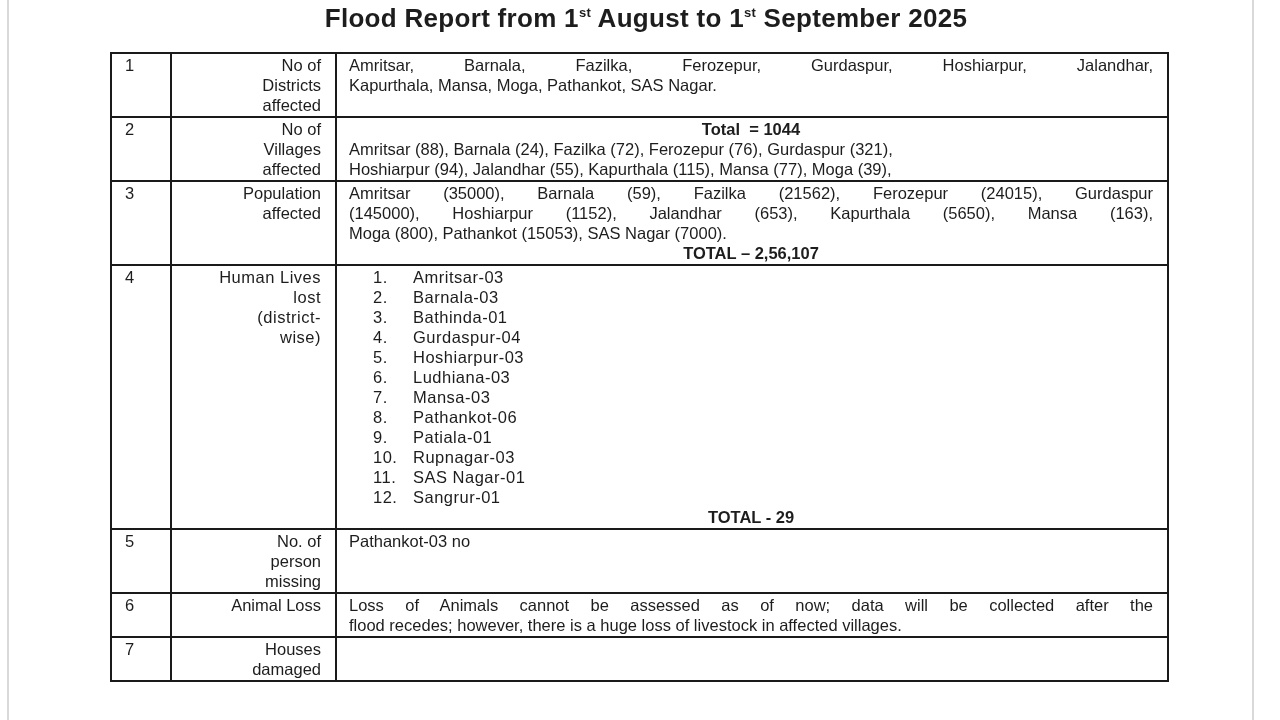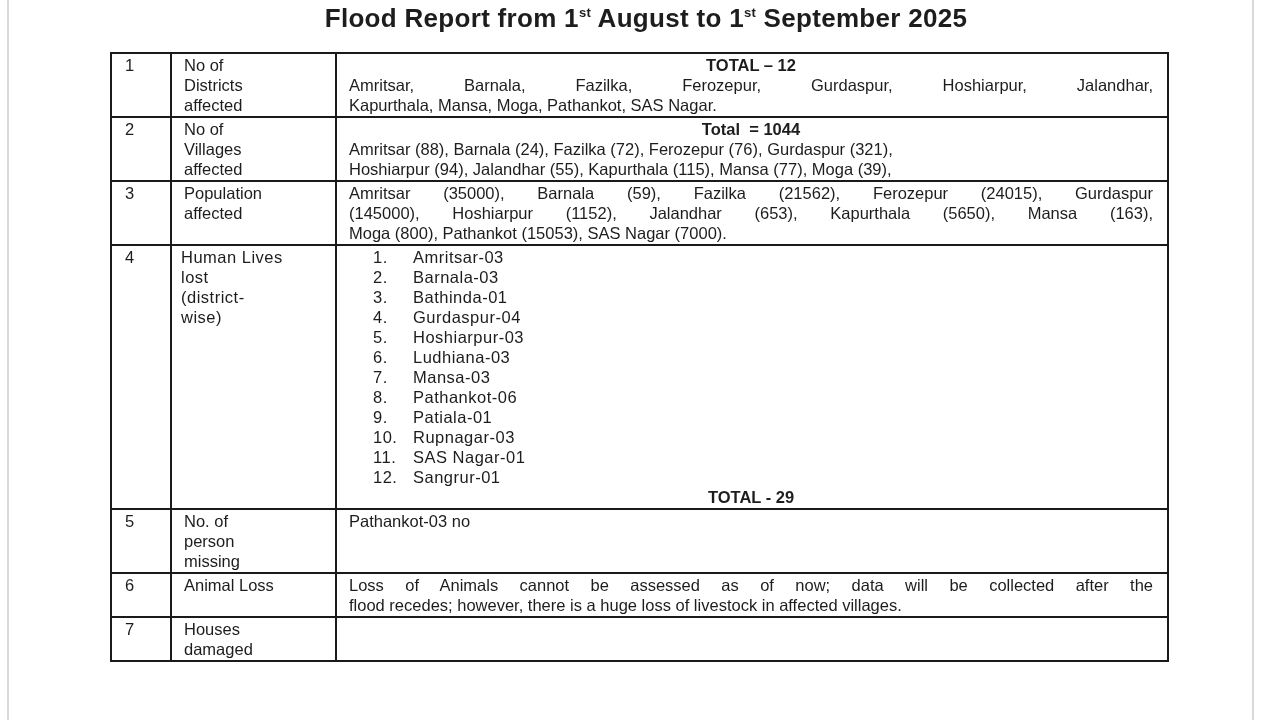--- a/index.html
+++ b/index.html
@@ -23,21 +23,21 @@
     position:absolute; left:110px; top:52px; width:1059px;
     border:2px solid var(--border,#1a1a1a); box-sizing:border-box; background:#fff;
   }
   .row { display:flex; border-top:2px solid var(--border,#1a1a1a); }
   .row:first-child { border-top:none; }
   .cell {
     box-sizing:border-box; padding:1px 14px 1px 12px;
     font-size:16.5px; line-height:20px;
   }
   .cell.num   { width:60px;  flex:0 0 60px;  padding-left:13px; border-right:2px solid var(--border,#1a1a1a); }
-  .cell.label { width:165px; flex:0 0 165px; border-right:2px solid var(--border,#1a1a1a); }
+  .cell.label { width:165px; flex:0 0 165px; border-right:2px solid var(--border,#1a1a1a);text-align:right; }
   .cell.content { flex:1 1 auto; min-width:0; }
 
   .just  { text-align:justify; text-align-last:justify; }
   .total { font-weight:bold; text-align:center; white-space:pre-wrap; }
 
   .li { display:flex; padding-left:24px; letter-spacing:0.5px; }
   .li-num { width:40px; flex:0 0 40px; }
   .row.wide .cell.label { letter-spacing:0.5px;padding-left:9px; }
 </style>
 </head>
@@ -50,21 +50,20 @@
 
 <div class="table">
     <div class="row">
       <div class="cell num">1</div>
       <div class="cell label">
         <div>No of</div>
         <div>Districts</div>
         <div>affected</div>
       </div>
       <div class="cell content">
-        <div class="total">TOTAL – 12</div>
         <div class="just">Amritsar, Barnala, Fazilka, Ferozepur, Gurdaspur, Hoshiarpur, Jalandhar,</div>
         <div>Kapurthala, Mansa, Moga, Pathankot, SAS Nagar.</div>
       </div>
     </div>
     <div class="row">
       <div class="cell num">2</div>
       <div class="cell label">
         <div>No of</div>
         <div>Villages</div>
         <div>affected</div>
@@ -78,20 +77,21 @@
     <div class="row">
       <div class="cell num">3</div>
       <div class="cell label">
         <div>Population</div>
         <div>affected</div>
       </div>
       <div class="cell content">
         <div class="just">Amritsar (35000), Barnala (59), Fazilka (21562), Ferozepur (24015), Gurdaspur</div>
         <div class="just">(145000), Hoshiarpur (1152), Jalandhar (653), Kapurthala (5650), Mansa (163),</div>
         <div>Moga (800), Pathankot (15053), SAS Nagar (7000).</div>
+        <div class="total">TOTAL – 2,56,107</div>
       </div>
     </div>
     <div class="row wide">
       <div class="cell num">4</div>
       <div class="cell label">
         <div>Human Lives</div>
         <div>lost</div>
         <div>(district-</div>
         <div>wise)</div>
       </div>

